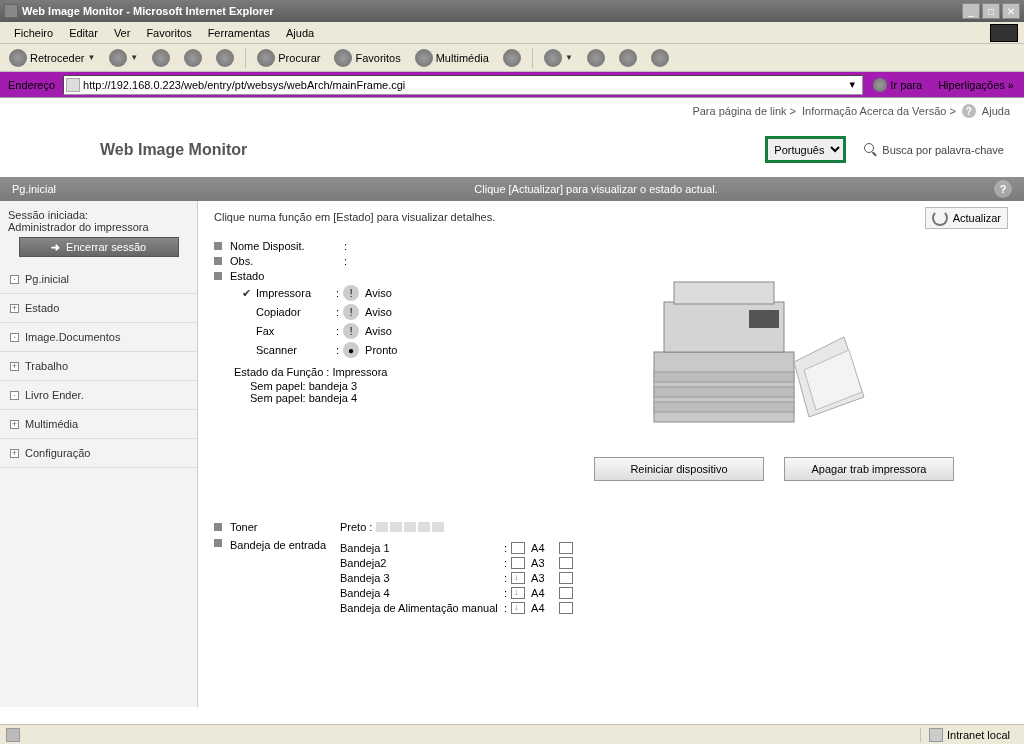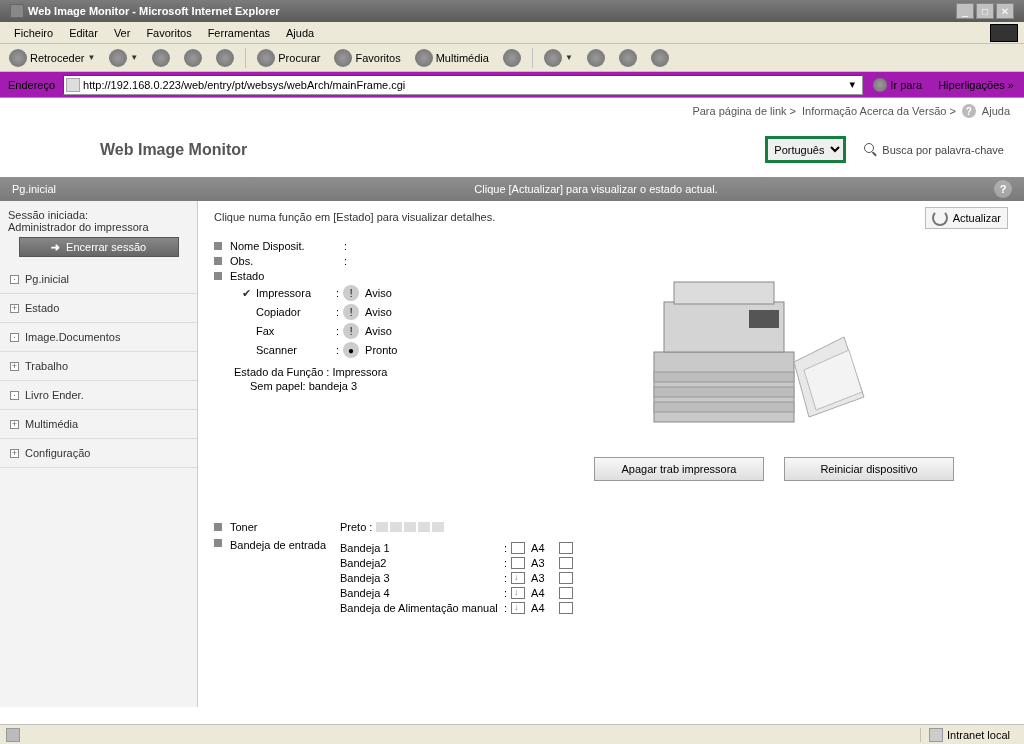--- a/index.html
+++ b/index.html
@@ -1,19 +1,19 @@
 <!DOCTYPE html>
 <html><head>
 <meta charset="utf-8">
 <style>
 * { box-sizing: border-box; margin: 0; padding: 0; }
 body { font-family: Tahoma, Arial, sans-serif; font-size: 11px; background: #ece9d8; width: 1024px; height: 744px; overflow: hidden; }
 
 
-.titlebar { background: linear-gradient(#7b7b7b, #5a5a5a); height: 22px; display: flex; align-items: center; padding: 0 10px; color: #fff; }
+.titlebar { background: linear-gradient(#7b7b7b, #5a5a5a); height: 22px; display: flex; align-items: center; padding: 0 4px; color: #fff; }
 .titlebar .app-icon { width: 14px; height: 14px; background: #888; border: 1px solid #666; margin-right: 4px; }
 .titlebar .title { flex: 1; font-weight: bold; font-size: 11px; }
 .titlebar .win-btns { display: flex; gap: 2px; }
 .win-btn { width: 18px; height: 16px; background: #c0c0c0; border: 1px solid #888; display: flex; align-items: center; justify-content: center; font-size: 10px; cursor: pointer; }
 
 
 .menubar { background: #ece9d8; height: 22px; display: flex; align-items: center; padding: 0 6px; border-bottom: 1px solid #c0c0c0; }
 .menubar .menu-item { padding: 2px 8px; cursor: pointer; }
 .menubar .ie-logo { margin-left: auto; width: 28px; height: 18px; background: #333; border: 1px solid #000; }
 
@@ -299,40 +299,41 @@
               <span class="label">Estado</span>
             </div>
 
           <div class="sub-row"><span class="check">✔</span><span class="slabel">Impressora</span>:<span class="sicon">!</span><span>Aviso</span></div>
           <div class="sub-row"><span class="check"></span><span class="slabel">Copiador</span>:<span class="sicon">!</span><span>Aviso</span></div>
           <div class="sub-row"><span class="check"></span><span class="slabel">Fax</span>:<span class="sicon">!</span><span>Aviso</span></div>
           <div class="sub-row"><span class="check"></span><span class="slabel">Scanner</span>:<span class="sicon">●</span><span>Pronto</span></div>
 
           <div class="func-state"><span>Estado da Função</span> : <span>Impressora</span></div>
           <div class="paper-msg">Sem papel: bandeja 3</div>
+          <div class="paper-msg">Sem papel: bandeja 4</div>
         </div>
 
         <div class="device-img">
           <svg class="printer-svg" viewBox="0 0 300 200">
             <rect x="60" y="110" width="140" height="70" fill="#c9c9c9" stroke="#888"></rect>
             <rect x="60" y="130" width="140" height="10" fill="#bdbdbd" stroke="#999"></rect>
             <rect x="60" y="145" width="140" height="10" fill="#bdbdbd" stroke="#999"></rect>
             <rect x="60" y="160" width="140" height="10" fill="#bdbdbd" stroke="#999"></rect>
             <rect x="70" y="60" width="120" height="50" fill="#d4d4d4" stroke="#888"></rect>
             <rect x="80" y="40" width="100" height="22" fill="#dcdcdc" stroke="#888"></rect>
             <rect x="155" y="68" width="30" height="18" fill="#555"></rect>
             <polygon points="200,120 250,95 270,155 215,175" fill="#e8e8e8" stroke="#aaa"></polygon>
             <polygon points="210,128 255,108 268,150 222,168" fill="#f3f3f3" stroke="#bbb"></polygon>
           </svg>
         </div>
       </div>
 
       <div class="action-row">
+        <button class="action-btn">Reiniciar dispositivo</button>
         <button class="action-btn">Apagar trab impressora</button>
-        <button class="action-btn">Reiniciar dispositivo</button>
       </div>
 
       <div class="lower-block">
         <div class="toner-row">
           <span class="bullet"></span>
           <span class="tlabel">Toner</span>
           <span>Preto :</span>
           <span class="toner-bars">
             <span class="toner-bar"></span>
               <span class="toner-bar"></span>

